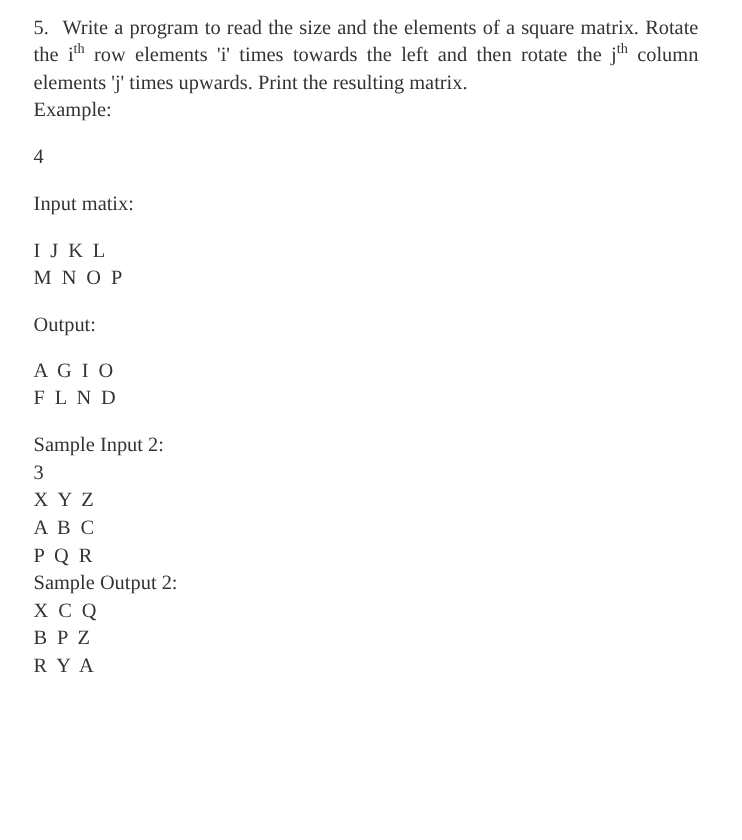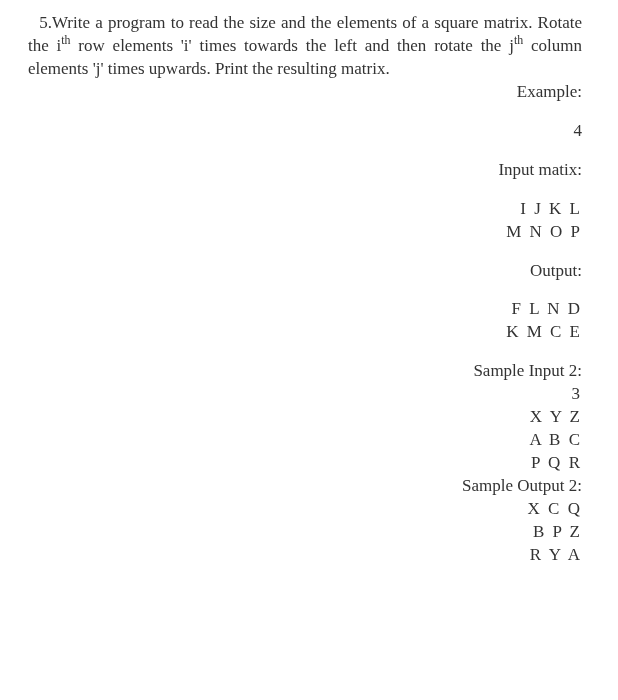--- a/index.html
+++ b/index.html
@@ -1,19 +1,18 @@
 <!DOCTYPE html>
 <html><head>
   <meta charset="utf-8">
   <style>
     * {
       margin: 0;
       padding: 0;
       box-sizing: border-box;
-      text-align: right;
     }
     body {
       width: 618px;
       height: 700px;
       background: #ffffff;
       font-family: "Times New Roman", Times, serif;
       font-size: 17px;
       color: #333333;
       padding: 12px 36px 24px 28px;
       line-height: 1.35;
@@ -52,22 +51,22 @@
 <div class="section">Input matix:</div>
 
 <div class="section">
   <div class="matrix-line">I J K L</div>
   <div class="matrix-line">M N O P</div>
 </div>
 
 <div class="section">Output:</div>
 
 <div class="section">
+  <div class="matrix-line">A G I O</div>
   <div class="matrix-line">F L N D</div>
-  <div class="matrix-line">K M C E</div>
 </div>
 
 <div>Sample Input 2:</div>
 <div class="code-line">3</div>
 <div class="matrix-line">X Y Z</div>
 <div class="matrix-line">A B C</div>
 <div class="matrix-line">P Q R</div>
 <div>Sample Output 2:</div>
 <div class="matrix-line">X C Q</div>
 <div class="matrix-line">B P Z</div>

